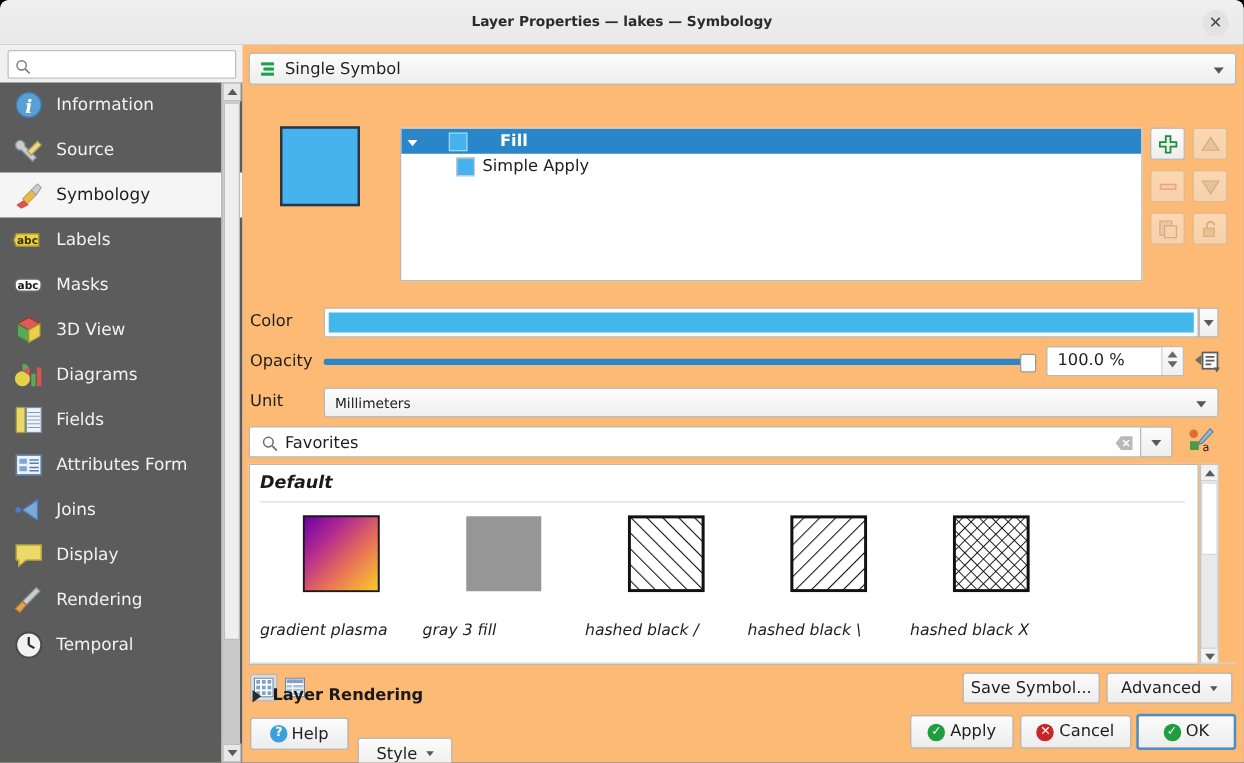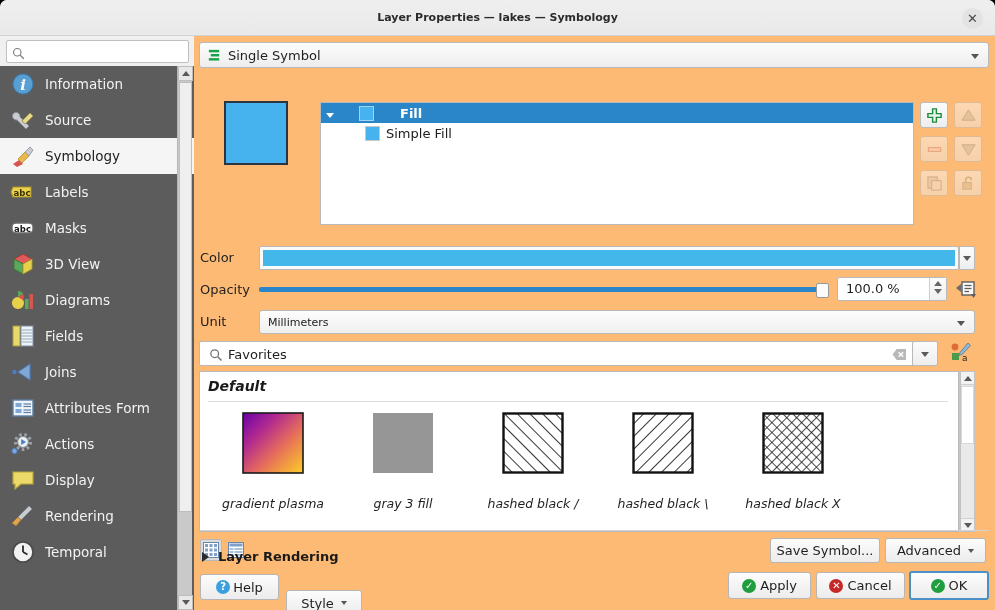--- a/index.html
+++ b/index.html
@@ -341,21 +341,21 @@
   }
   #gallery-rule {
     position: absolute; left: 8px; top: 29px;
     width: 740px; height: 1px;
     background: #dcdcdc;
   }
   .gal-item {
     position: absolute;
     top: 40px;
     width: 130px; height: 112px;
-    text-align: center;
+    text-align: left;
     cursor: pointer;
   }
   .gal-thumb {
     width: 62px; height: 62px;
     margin: 0 auto;
   }
   .gal-label {
     margin-top: 22px;
     font-size: 12.5px;
     color: #1f1f1f;
@@ -544,47 +544,38 @@
               <line x1="12" y1="10" x2="22" y2="10"></line>
               <line x1="12" y1="13" x2="22" y2="13"></line>
               <line x1="12" y1="16" x2="22" y2="16"></line>
               <line x1="12" y1="19" x2="22" y2="19"></line>
             </g>
           </svg></span>
         <span class="side-label">Fields</span>
       </div>
       <div class="side-item">
         <span class="side-ico"><svg width="26" height="26" viewBox="0 0 26 26">
-            <circle cx="4.5" cy="13" r="2.2" fill="#4a7fc8"></circle>
-            <path d="M8 13 L20 5 L20 21 Z" fill="#7fa8d4" stroke="#4a7fc8" stroke-width="1"></path>
-          </svg></span>
-        <span class="side-label">Joins</span>
-      </div>
-      <div class="side-item">
-        <span class="side-ico"><svg width="26" height="26" viewBox="0 0 26 26">
             <rect x="3" y="5" width="20" height="16" fill="#eef3f8" stroke="#5a7fa8" stroke-width="1.4"></rect>
             <rect x="5.5" y="8" width="6" height="4" fill="#7fa8d4"></rect>
             <rect x="5.5" y="14" width="6" height="4" fill="#7fa8d4"></rect>
             <g stroke="#5a7fa8" stroke-width="1.2">
               <line x1="13.5" y1="9" x2="21" y2="9"></line>
               <line x1="13.5" y1="11.5" x2="21" y2="11.5"></line>
               <line x1="13.5" y1="15" x2="21" y2="15"></line>
               <line x1="13.5" y1="17.5" x2="21" y2="17.5"></line>
             </g>
           </svg></span>
         <span class="side-label">Attributes Form</span>
       </div>
       <div class="side-item">
         <span class="side-ico"><svg width="26" height="26" viewBox="0 0 26 26">
-            <circle cx="13" cy="11" r="7.5" fill="none" stroke="#9aa0a6" stroke-width="3.2" stroke-dasharray="2.6 2.6"></circle>
-            <circle cx="13" cy="11" r="5.5" fill="#eceff1" stroke="#8a9096" stroke-width="1.2"></circle>
-            <path d="M11.2 8 L16 11 L11.2 14 Z" fill="#4a7fc8"></path>
-            <circle cx="4.5" cy="20" r="2.6" fill="#7fa8d4" stroke="#4a7fc8" stroke-width="1"></circle>
-          </svg></span>
-        <span class="side-label">Actions</span>
+            <circle cx="4.5" cy="13" r="2.2" fill="#4a7fc8"></circle>
+            <path d="M8 13 L20 5 L20 21 Z" fill="#7fa8d4" stroke="#4a7fc8" stroke-width="1"></path>
+          </svg></span>
+        <span class="side-label">Joins</span>
       </div>
       <div class="side-item">
         <span class="side-ico"><svg width="26" height="26" viewBox="0 0 26 26">
             <path d="M3 5 h20 v12 h-12 l-6 5 v-5 h-2 z" fill="#ebd96a" stroke="#b8a63a" stroke-width="1.2"></path>
           </svg></span>
         <span class="side-label">Display</span>
       </div>
       <div class="side-item">
         <span class="side-ico"><svg width="26" height="26" viewBox="0 0 26 26">
             <path d="M19 3 L22 6 L11 17 L8 14 Z" fill="#c9cdd1" stroke="#8a8f94" stroke-width="0.9"></path>
@@ -628,21 +619,21 @@
 
     <div id="layer-tree">
         <div class="tree-row sel" style="padding-left: 0px; background: rgb(42, 134, 200); gap: 20px;">
           <span class="tree-expander"><span class="exp-tri"></span></span>
           <span class="tree-swatch" style="background: rgb(70, 179, 239);"></span>
           <span>Fill</span>
         </div>
         <div class="tree-row" style="padding-left: 26px;">
           <span class="tree-expander"></span>
           <span class="tree-swatch" style="background: rgb(70, 179, 239);"></span>
-          <span>Simple Fill</span>
+          <span>Simple Apply</span>
         </div>
       </div>
 
     <div class="tool-btn" style="left:726px; top:66px;">
       <svg width="17" height="17" viewBox="0 0 18 18">
         <path d="M7 2 h4 v5 h5 v4 h-5 v5 h-4 v-5 h-5 v-4 h5 z" fill="#e8f5e9" stroke="#1e8a3c" stroke-width="1.5"></path>
       </svg>
     </div>
     <div class="tool-btn disabled" style="left:760px; top:66px;">
       <svg width="17" height="17" viewBox="0 0 18 18">

